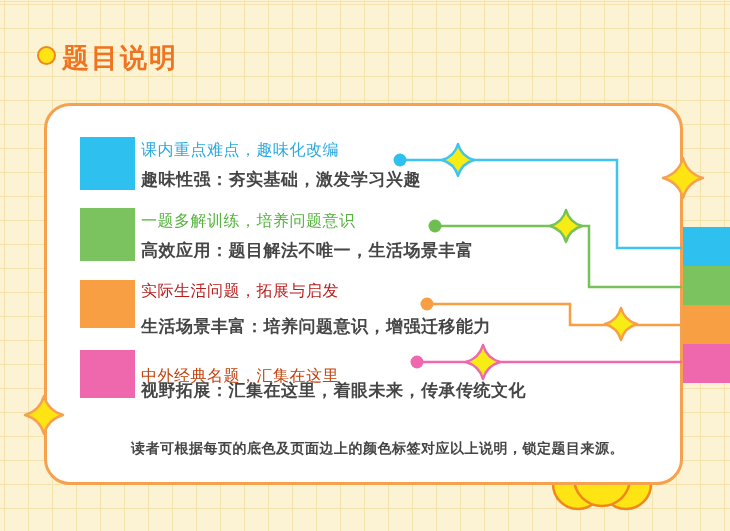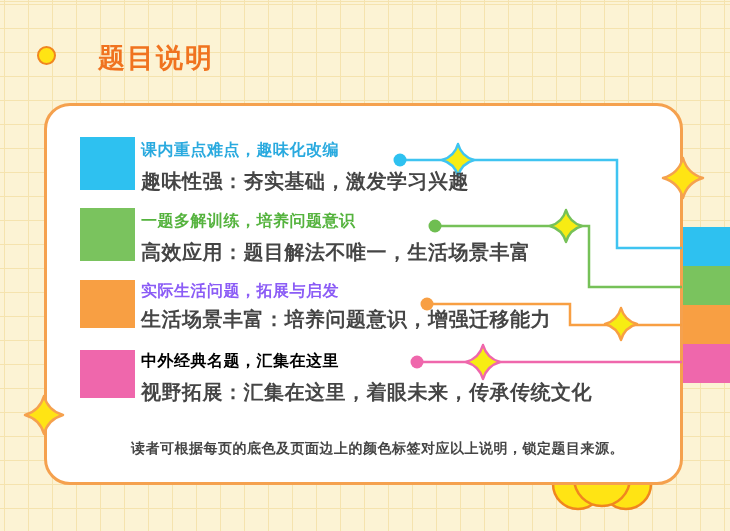--- a/index.html
+++ b/index.html
@@ -22,22 +22,22 @@
   .card{left:44px;top:103px;width:639px;height:382px;background:#ffffff;
     border:3px solid #F5A14E;border-radius:26px;box-sizing:border-box;z-index:1;}
   
   .cloud-svg{left:540px;top:440px;z-index:0;}
   
   .tab{left:683px;width:47px;height:39px;z-index:2;}
   
   .overlay{left:0;top:0;z-index:3;pointer-events:none;}
   
   .swatch{left:80px;width:55px;height:53px;z-index:4;}
-  .row-title{left:141px;font-size:16px;font-weight:bold;letter-spacing:0.5px;z-index:4;white-space:nowrap;}
-  .row-sub{left:141px;font-size:20px;font-weight:600;color:#454545;letter-spacing:0.5px;z-index:4;white-space:nowrap;}
+  .row-title{left:141px;font-size:16px;font-weight:normal;letter-spacing:0.5px;z-index:4;white-space:nowrap;}
+  .row-sub{left:141px;font-size:17px;font-weight:600;color:#454545;letter-spacing:0.5px;z-index:4;white-space:nowrap;}
   .note{left:44px;top:440px;width:667px;text-align:center;font-size:14px;
     font-weight:600;color:#454545;letter-spacing:0.5px;z-index:4;}
 </style>
 </head>
 <body>
 
 <svg class="abs cloud-svg" width="120" height="75" viewBox="0 0 120 75">
   <circle cx="38" cy="44" r="25" fill="#FFE414" stroke="#F0861F" stroke-width="2.5"></circle>
   <circle cx="86" cy="44" r="25" fill="#FFE414" stroke="#F0861F" stroke-width="2.5"></circle>
   <circle cx="62" cy="38" r="28" fill="#FFE414" stroke="#F0861F" stroke-width="2.5"></circle>
@@ -74,31 +74,31 @@
     <path d="M417,362 H682" fill="none" stroke="#EF67AC" stroke-width="2.5"></path>
     <circle cx="417" cy="362" r="6.5" fill="#EF67AC"></circle>
     <path d="M483,345 Q486.8,358.2 500,362 Q486.8,365.8 483,379 Q479.2,365.8 466,362 Q479.2,358.2 483,345 Z" fill="#F7EC13" stroke="#EF67AC" stroke-width="2.5" stroke-linejoin="round"></path>
   </g>
 
   <path d="M683,158 Q687.4,173.6 703,178 Q687.4,182.4 683,198 Q678.6,182.4 663,178 Q678.6,173.6 683,158 Z" fill="#FFE414" stroke="#F5A14E" stroke-width="2.5" stroke-linejoin="round"></path>
   <path d="M44,396 Q48.2,410.8 63,415 Q48.2,419.2 44,434 Q39.8,419.2 25,415 Q39.8,410.8 44,396 Z" fill="#FFE414" stroke="#F5A14E" stroke-width="2.5" stroke-linejoin="round"></path>
 </svg>
 
 <div class="abs bullet"></div>
-<div class="abs heading" style="color: rgb(240, 115, 31); margin-left: 36px;">题目说明</div>
+<div class="abs heading" style="color: rgb(240, 115, 31);">题目说明</div>
 
 <div class="abs swatch" style="top: 137px; background-color: rgb(46, 193, 240);"></div>
 <div class="abs row-title" style="top: 140px; color: rgb(42, 170, 223);">课内重点难点，趣味化改编</div>
 <div class="abs row-sub" style="top:168px">趣味性强：夯实基础，激发学习兴趣</div>
 
 <div class="abs swatch" style="top: 208px; background-color: rgb(122, 195, 94);"></div>
 <div class="abs row-title" style="top: 211px; color: rgb(85, 179, 62);">一题多解训练，培养问题意识</div>
 <div class="abs row-sub" style="top:239px">高效应用：题目解法不唯一，生活场景丰富</div>
 
 <div class="abs swatch" style="top: 280px; height: 48px; background-color: rgb(248, 159, 67);"></div>
-<div class="abs row-title" style="top: 281px; color: #8b5cf6;">实际生活问题，拓展与启发</div>
-<div class="abs row-sub" style="top:306px">生活场景丰富：培养问题意识，增强迁移能力</div>
+<div class="abs row-title" style="top: 281px; color: #b91c1c;">实际生活问题，拓展与启发</div>
+<div class="abs row-sub" style="top:315px">生活场景丰富：培养问题意识，增强迁移能力</div>
 
 <div class="abs swatch" style="top: 350px; height: 48px; background-color: rgb(239, 103, 172);"></div>
-<div class="abs row-title" style="top: 351px; color: #000000;">中外经典名题，汇集在这里</div>
+<div class="abs row-title" style="top: 366px; color: #c2410c;">中外经典名题，汇集在这里</div>
 <div class="abs row-sub" style="top:379px">视野拓展：汇集在这里，着眼未来，传承传统文化</div>
 
 <div class="abs note">读者可根据每页的底色及页面边上的颜色标签对应以上说明，锁定题目来源。</div>
 
 </body></html>

